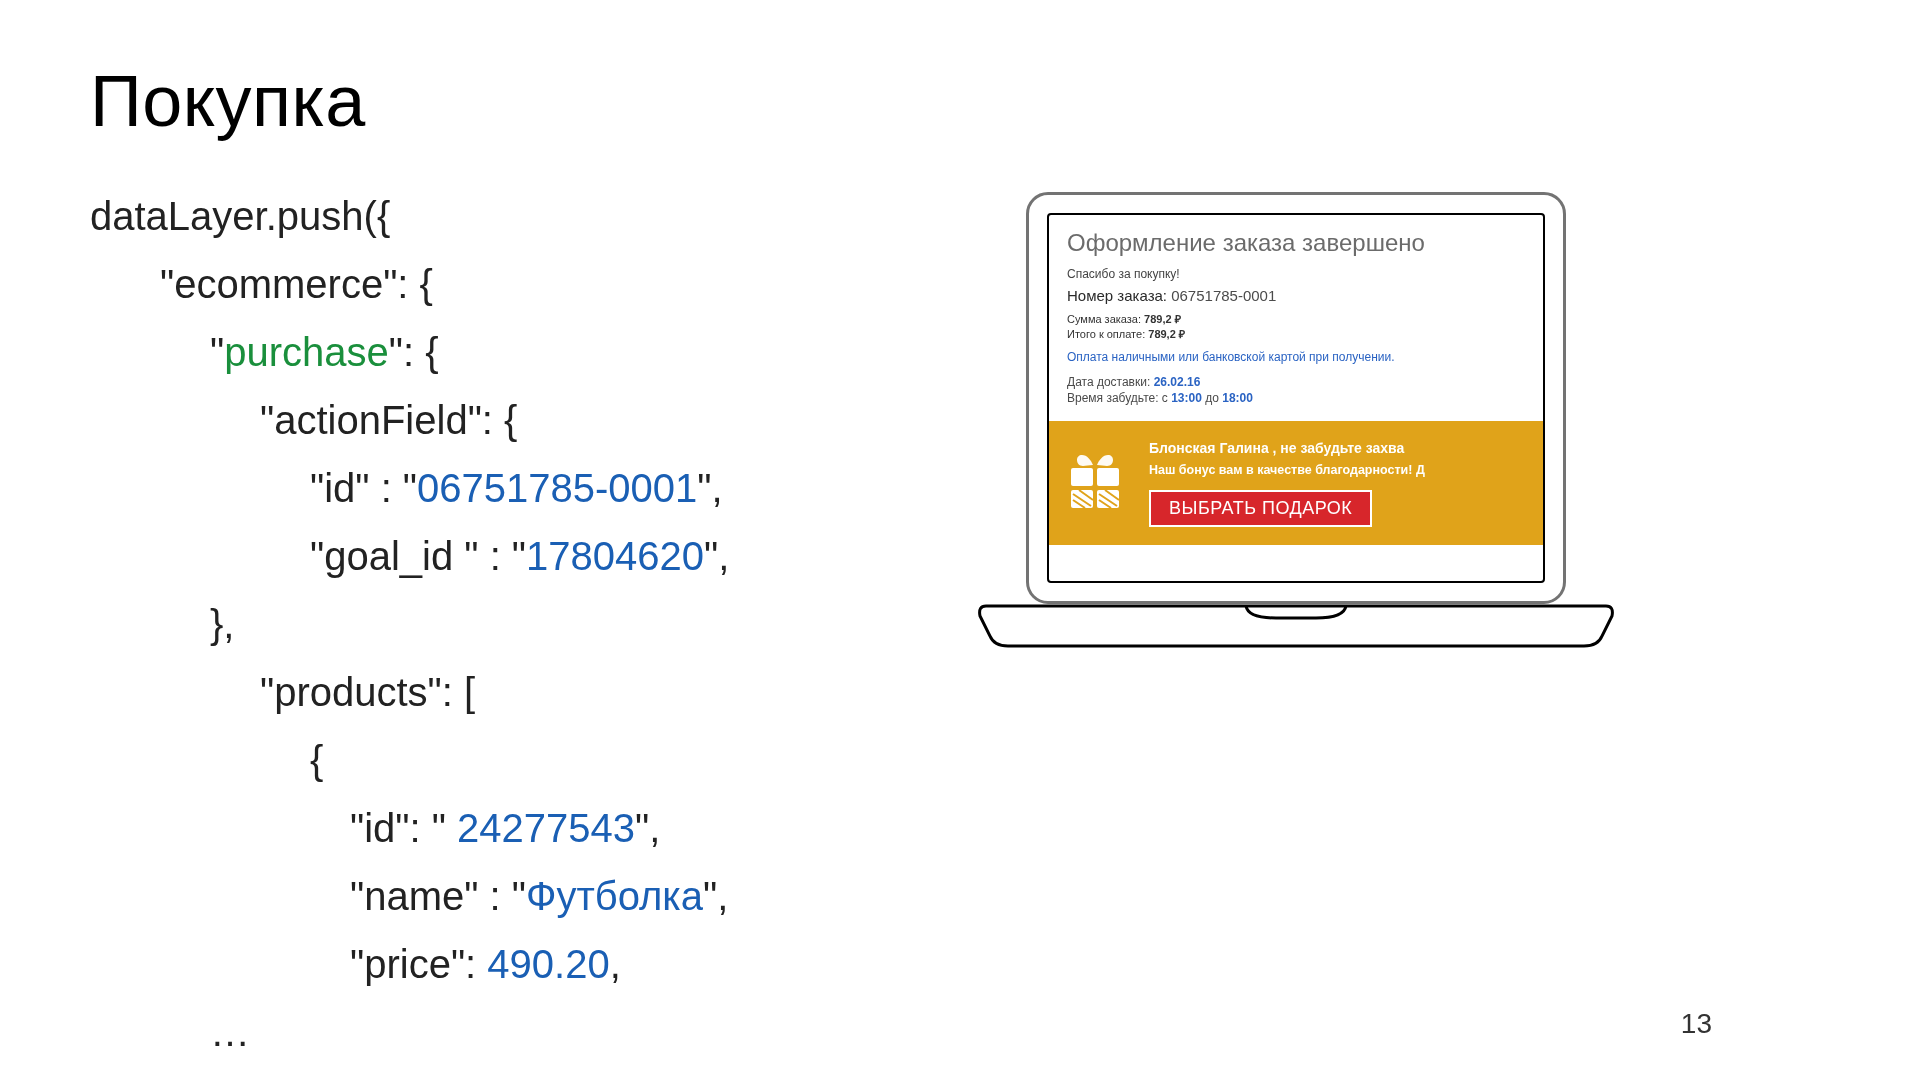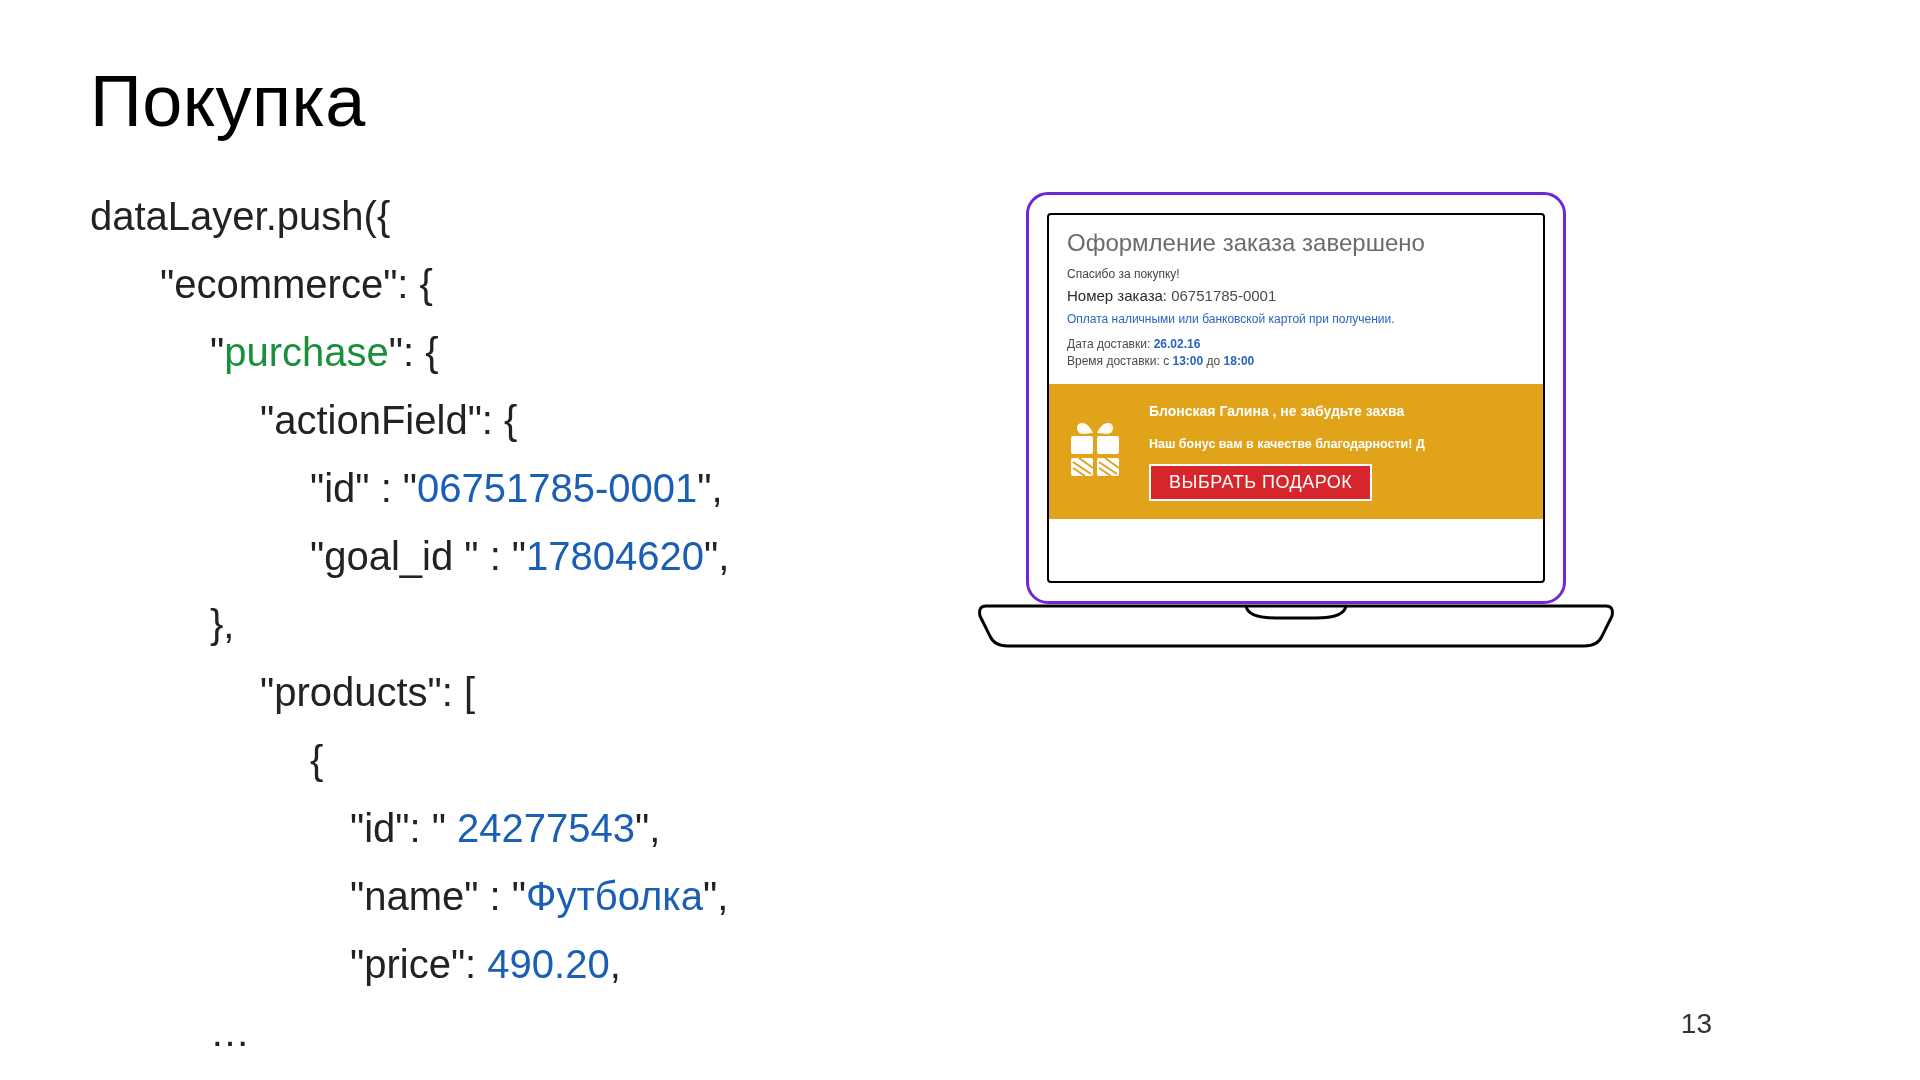--- a/index.html
+++ b/index.html
@@ -14,40 +14,40 @@
   .ind3 { padding-left: 170px; }
   .ind4 { padding-left: 220px; }
   .ind5 { padding-left: 260px; }
   .green { color: #1a8f3c; }
   .blue  { color: #1a5fb4; }
   .page-num { position: absolute; right: 60px; bottom: 40px; font-size: 28px; color: #333; }
 
   
   .mock { flex: 1; position: relative; padding-top: 10px; }
   .laptop { position: relative; width: 540px; margin: 0 auto; }
-  .screen-bezel { border: 3px solid #6d28d9; border-radius: 22px; padding: 18px; background: #fff; }
+  .screen-bezel { border: 3px solid #737373; border-radius: 22px; padding: 18px; background: #fff; }
   .screen { border: 2px solid #000; border-radius: 4px; background: #fff; height: 370px; padding: 14px 18px; overflow: hidden; }
   .base { position: relative; height: 38px; margin-top: -2px; }
   .base svg { display: block; width: 640px; margin-left: -50px; }
 
   .panel-title { font-size: 24px; color: #6b6b6b; margin-bottom: 10px; }
   .thanks { font-size: 12px; color: #444; margin-bottom: 6px; }
   .order-no { font-size: 15px; color: #2a2a2a; margin-bottom: 8px; }
   .order-no .num { color: #4b4b4b; }
   .sum { font-size: 11px; color: #333; line-height: 1.35; margin-bottom: 8px; }
   .sum b { font-weight: 700; }
   .payinfo { font-size: 12px; color: #2a63c3; margin-bottom: 10px; }
   .delivery { font-size: 12px; color: #2a63c3; line-height: 1.4; margin-bottom: 14px; }
   .delivery .lbl { color: #4a4a4a; }
   .delivery .val { font-weight: 700; }
 
   .bonus { background: #e0a31a; color: #fff; padding: 16px 14px 18px 14px; display: flex; gap: 22px; align-items: center; margin: 0 -18px -14px -18px; }
   .gift-icon svg { display: block; }
   .bonus-text { font-size: 14px; font-weight: 700; line-height: 1.6; }
-  .bonus-text .sub { font-size: 12.5px; margin-top: 12px; }
+  .bonus-text .sub { font-size: 12.5px; margin-top: 0; }
   .gift-btn { display: inline-block; margin-top: 10px; background: #d7262b; border: 2px solid #fff; color: #fff; font-size: 18px; letter-spacing: 0.5px; padding: 6px 18px; cursor: pointer; }
 </style>
 </head>
 <body>
 
 <div class="slide">
   <h1 class="title">Покупка</h1>
 
   <div class="content">
 
@@ -69,24 +69,28 @@
 
     <div class="mock">
       <div class="laptop">
         <div class="screen-bezel">
           <div class="screen">
             <div class="panel-title">Оформление заказа завершено</div>
             <div class="thanks">Спасибо за покупку!</div>
             <div class="order-no">
               <span>Номер заказа: </span><span class="num">06751785-0001</span>
             </div>
+            <div class="sum">
+              <span>Сумма заказа: </span><b>789,2 ₽</b><br>
+              <span>Итого к оплате: </span><b>789,2 ₽</b>
+            </div>
             <div class="payinfo">Оплата наличными или банковской картой при получении.</div>
             <div class="delivery">
               <span class="lbl">Дата доставки: </span><span class="val">26.02.16</span><br>
-              <span class="lbl">Время доставки: с </span><span class="val">13:00</span><span class="lbl"> до </span><span class="val">18:00</span>
+              <span class="lbl">Время забудьте: с </span><span class="val">13:00</span><span class="lbl"> до </span><span class="val">18:00</span>
             </div>
 
             <div class="bonus">
               <div class="gift-icon">
                 <svg width="64" height="64" viewBox="0 0 64 64">
                   <g fill="#fff">
                     <path d="M20 16c-4 0-6-3-6-6 0-3 2-5 5-5 5 0 9 5 11 10-4 0-7 1-10 1zm24 0c4 0 6-3 6-6 0-3-2-5-5-5-5 0-9 5-11 10 4 0 7 1 10 1z" opacity="0.95"></path>
                     <rect x="8" y="18" width="22" height="18" rx="2"></rect>
                     <rect x="34" y="18" width="22" height="18" rx="2"></rect>
                     <rect x="8" y="40" width="22" height="18" rx="2"></rect>

